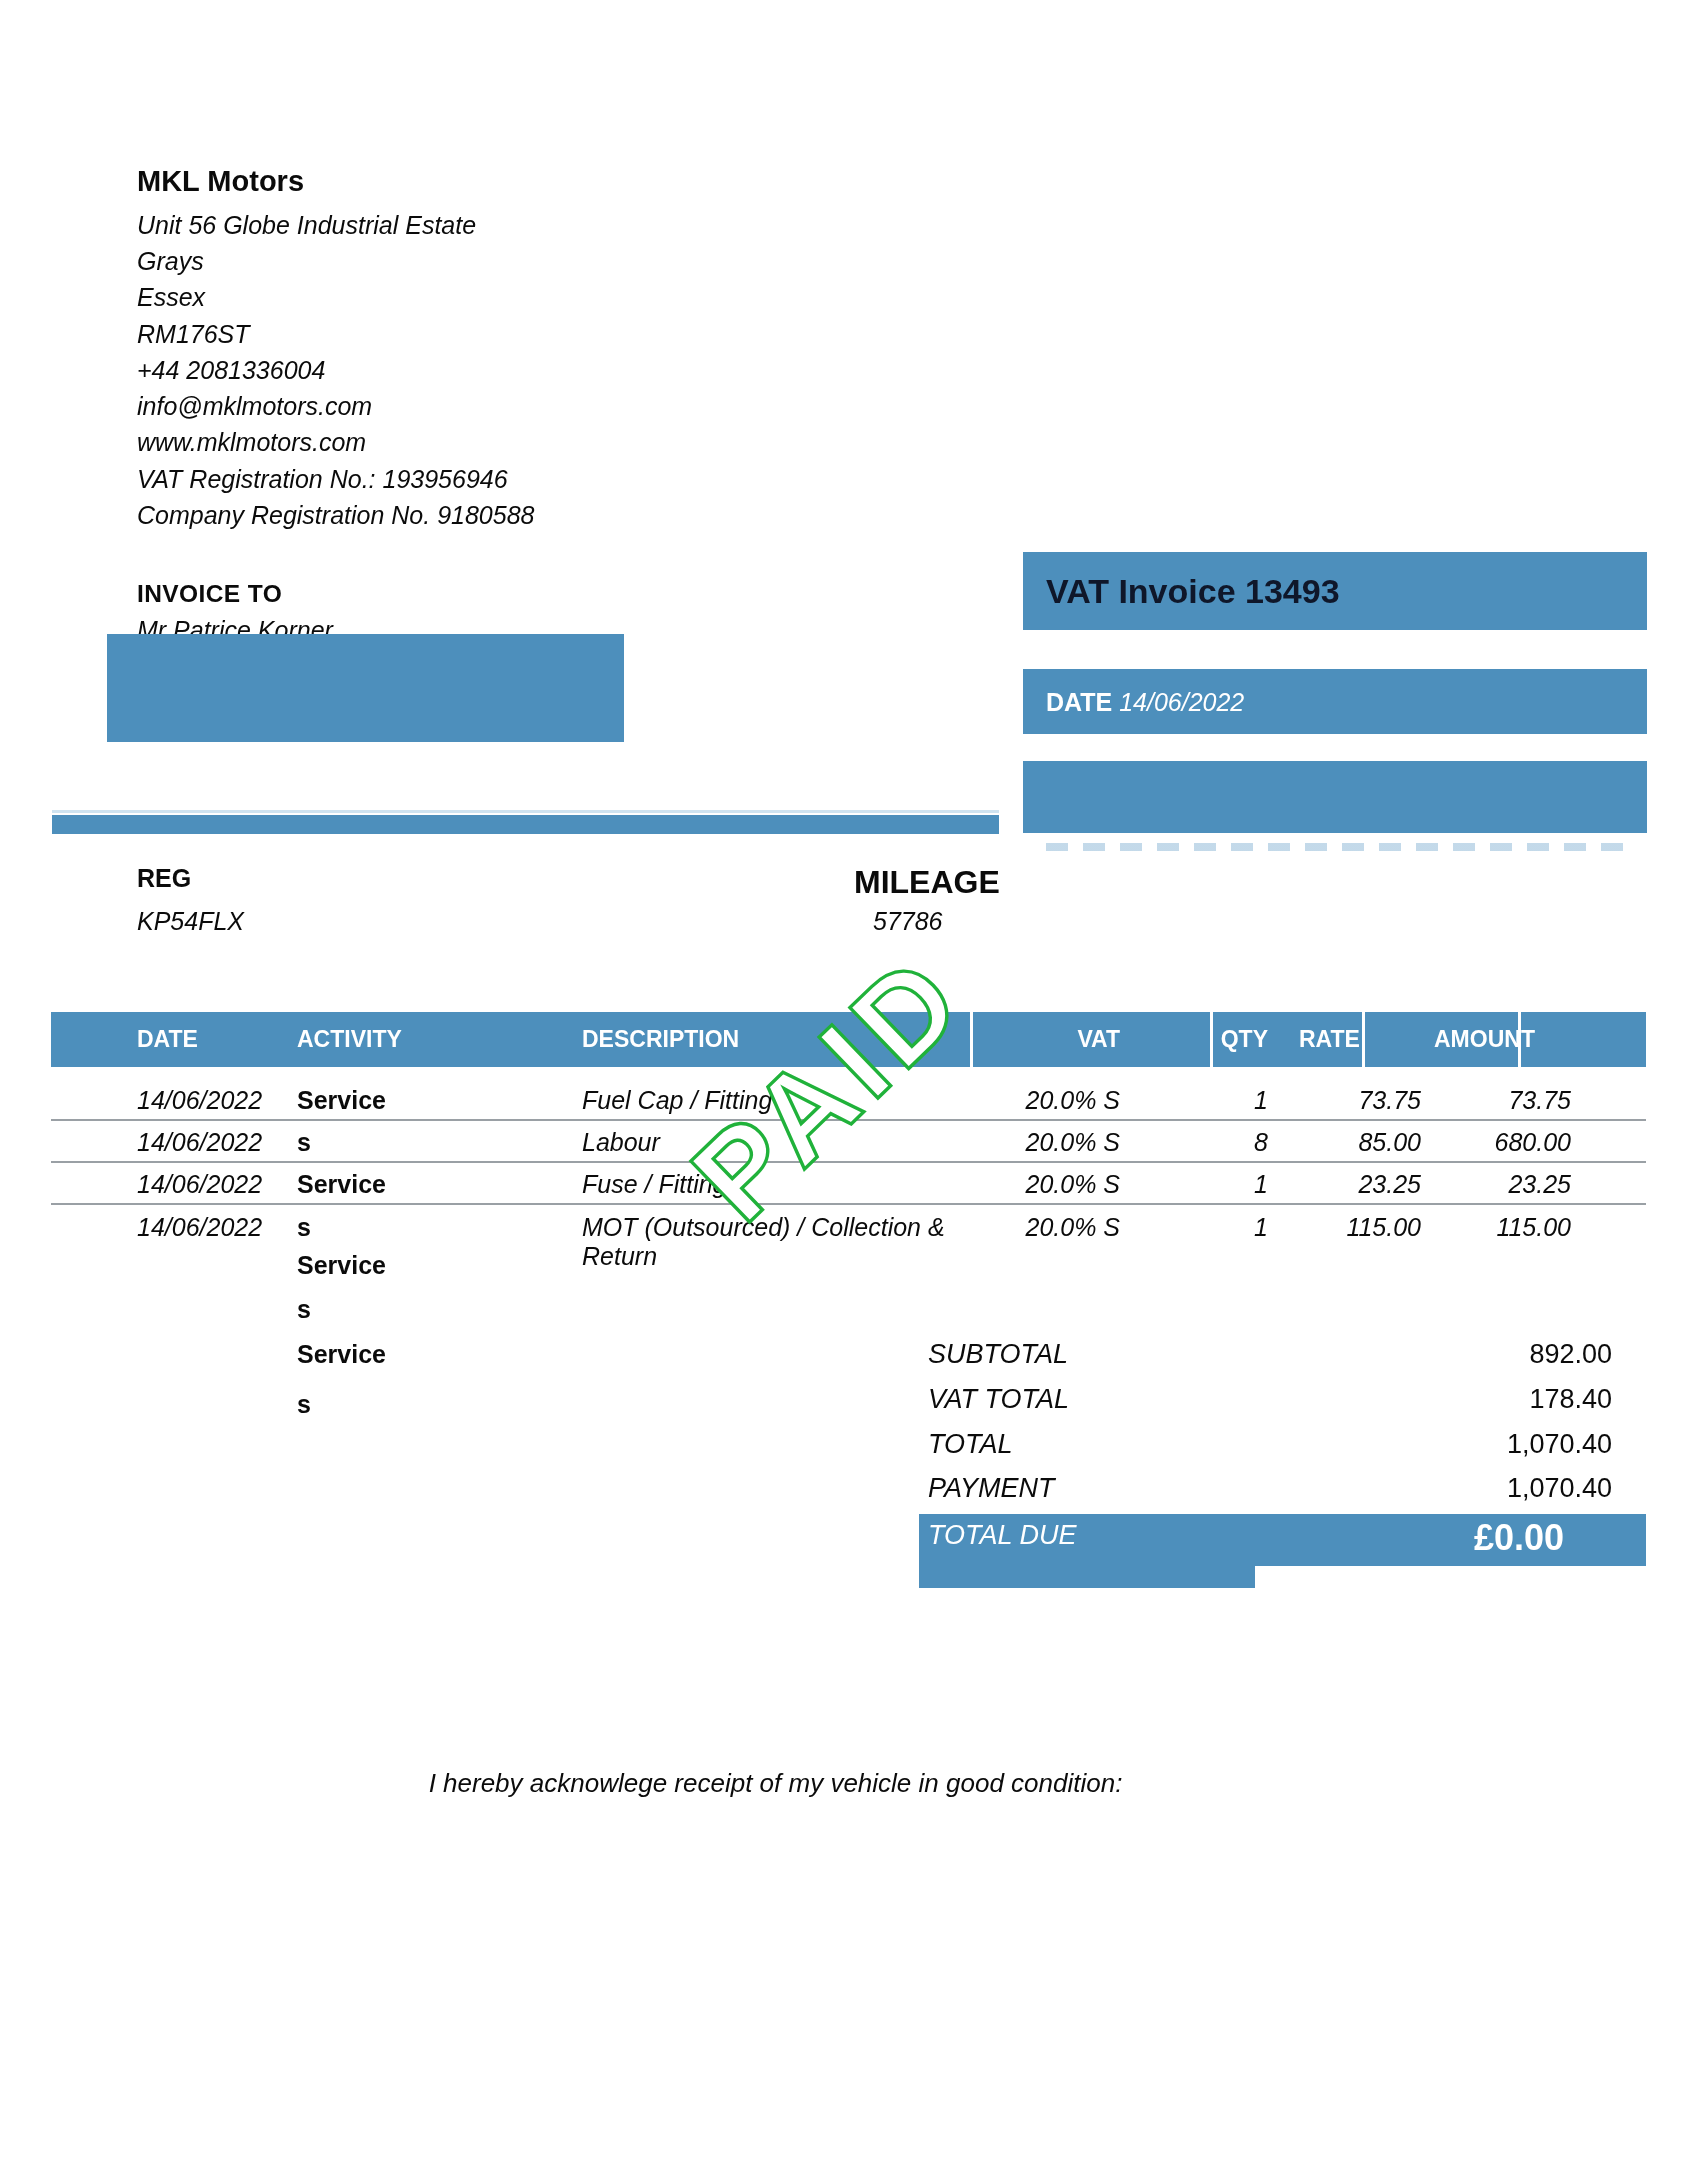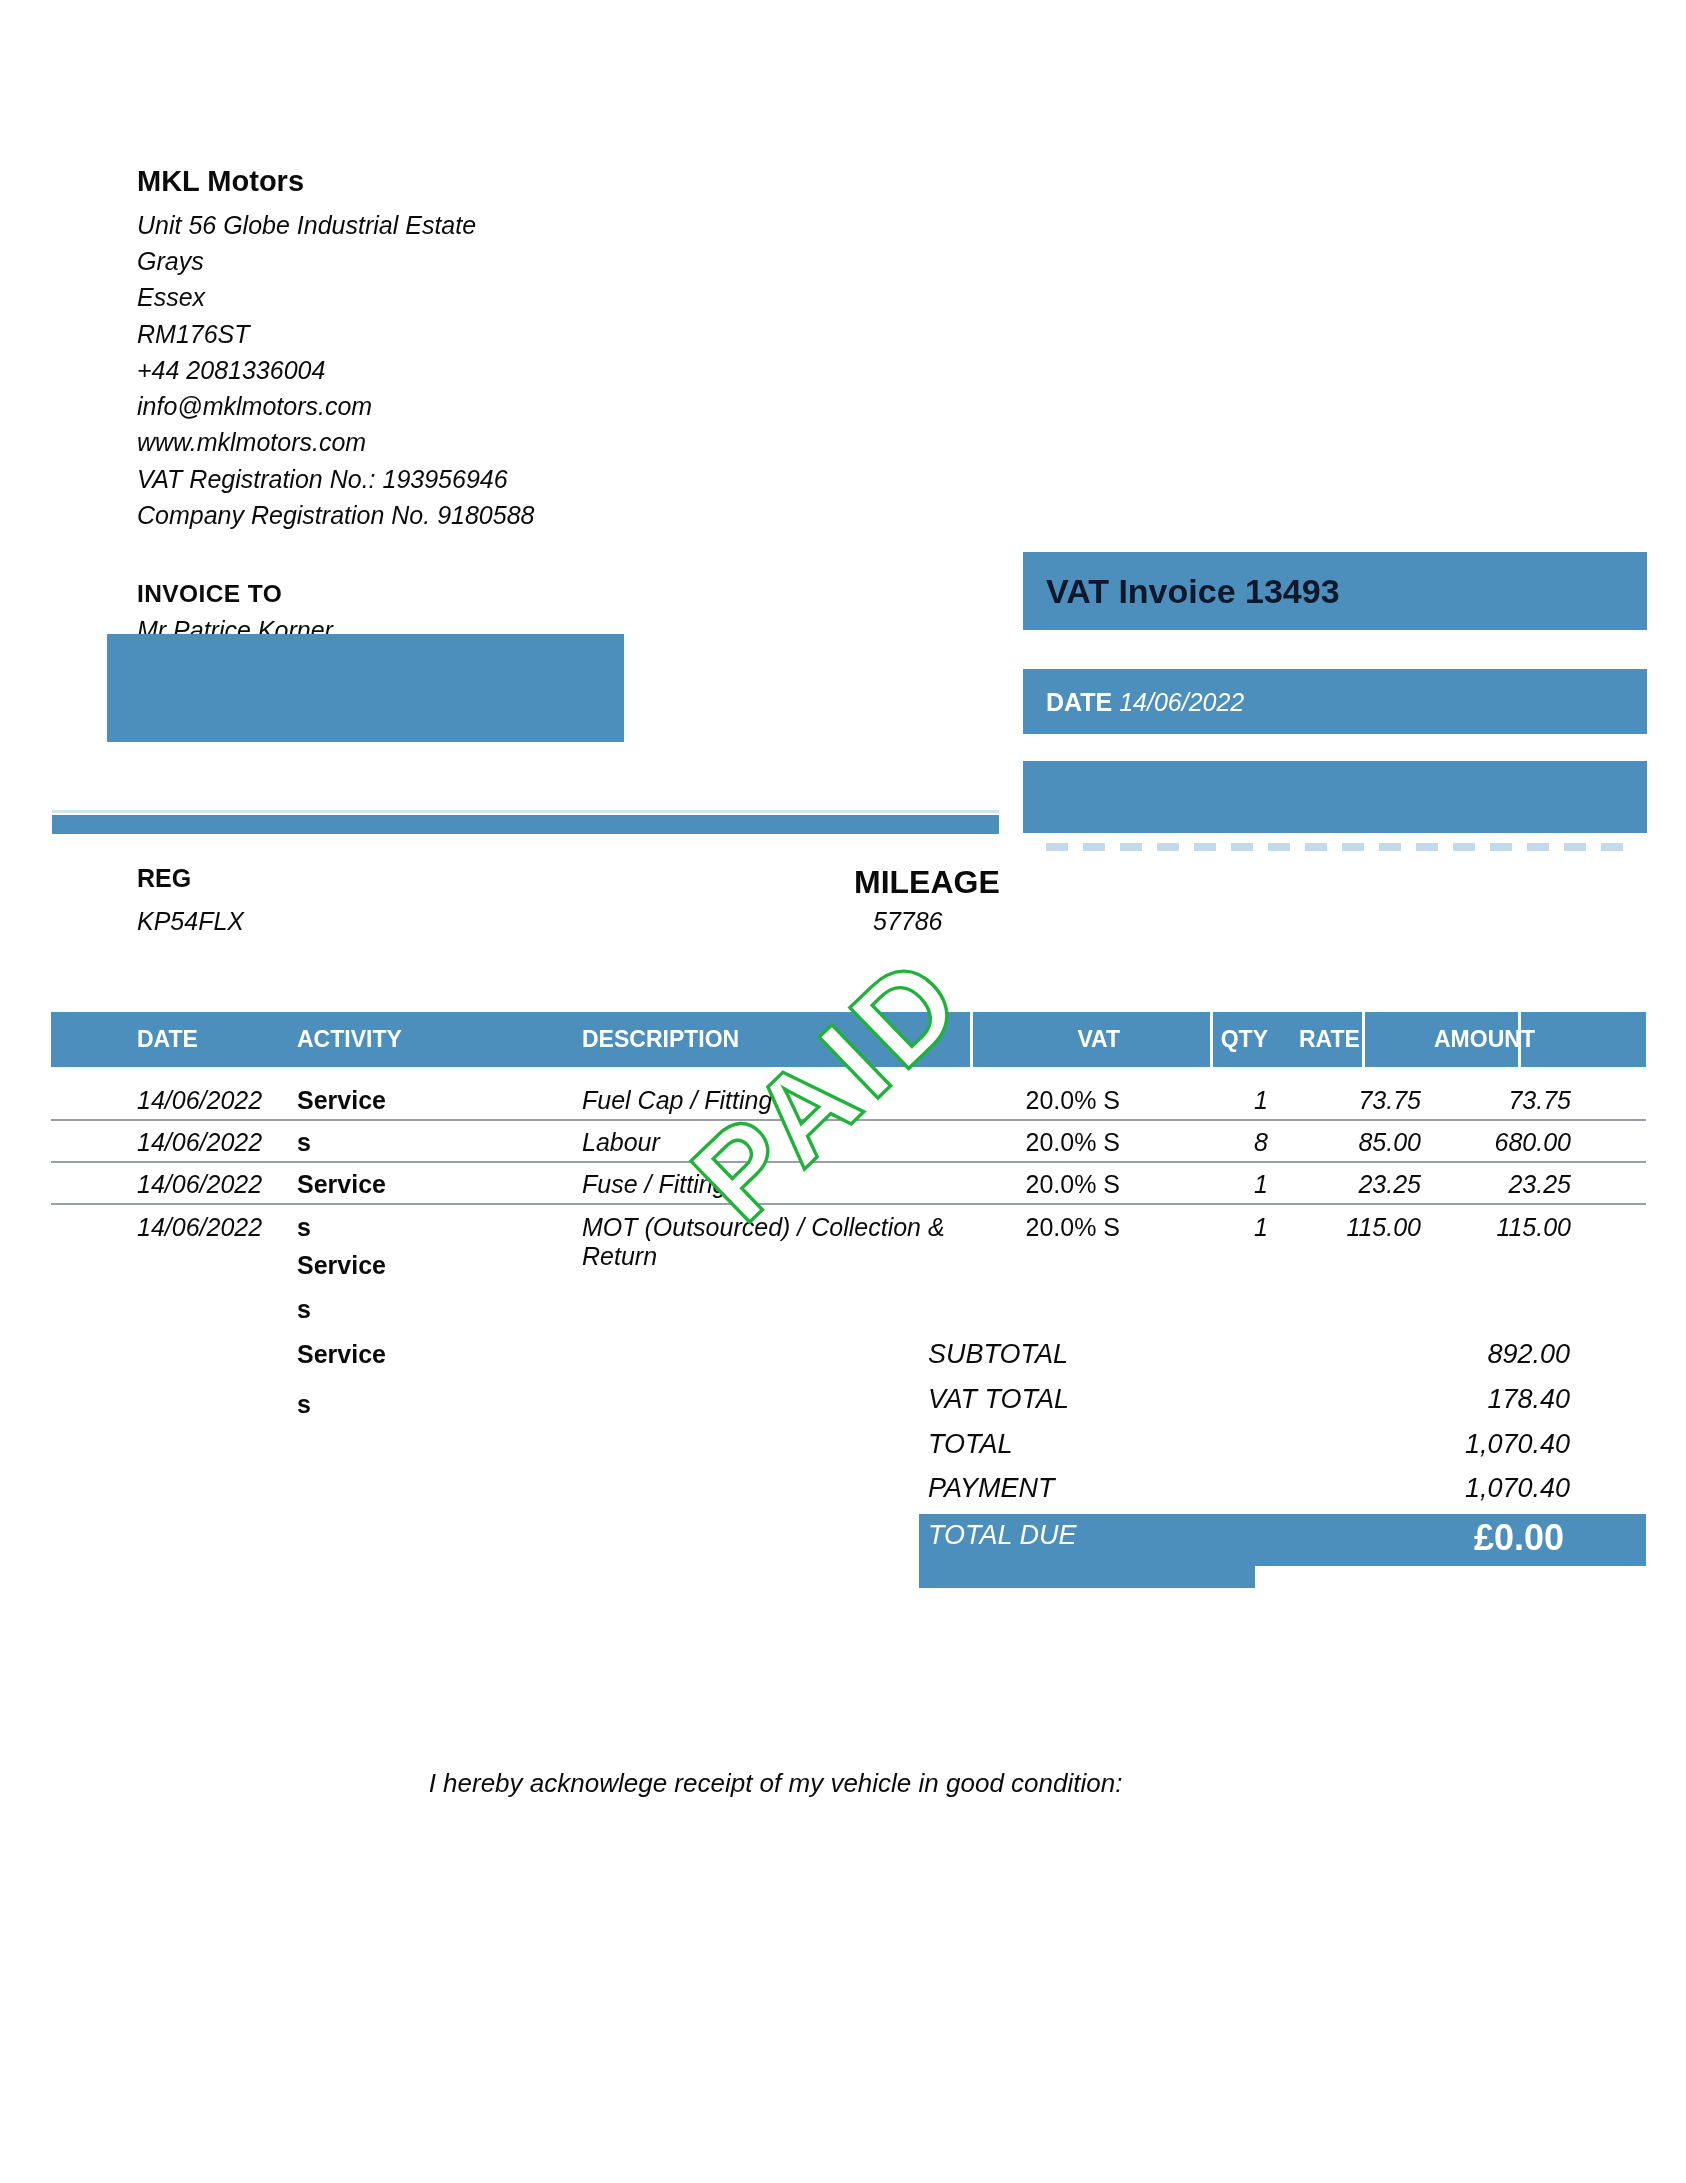--- a/index.html
+++ b/index.html
@@ -45,29 +45,29 @@
   
   .thead{left:51px;top:1012px;width:1595px;height:55px;}
   .hcell{position:absolute;top:1012px;height:55px;line-height:55px;font-size:23px;font-weight:bold;color:#fff;}
   .vsep{position:absolute;top:1012px;height:55px;width:2.5px;background:#ffffff;}
   .rowsep{position:absolute;left:51px;width:1595px;height:1.7px;background:#9aa0a5;}
 
   .cell{position:absolute;font-size:25px;}
   .col-date{left:137px;font-style:italic;}
   .col-act{left:297px;font-weight:bold;}
   .col-desc{left:582px;width:396px;font-style:italic;}
-  .col-vat{left:970px;width:150px;text-align:right;}
+  .col-vat{left:970px;width:150px;text-align:right;font-style:italic;}
   .col-qty{left:1147px;width:121px;text-align:right;font-style:italic;}
   .col-rate{left:1299px;width:122px;text-align:right;font-style:italic;}
   .col-amt{left:1434px;width:137px;text-align:right;font-style:italic;}
   .r1{top:1086px;} .r2{top:1128px;} .r3{top:1170px;} .r4{top:1213px;}
 
   
   .tot-label{left:928px;font-size:27px;font-style:italic;}
-  .tot-val{left:1180px;width:390px;text-align:right;font-size:27px;font-style:italic;}
+  .tot-val{left:1222px;width:390px;text-align:right;font-size:27px;}
   .due-bar{left:919px;top:1514px;width:727px;height:52px;}
   .due-ext{left:919px;top:1566px;width:336px;height:22px;}
   .due-label{left:928px;top:1520px;font-size:27px;font-style:italic;color:#fff;z-index:3;}
   .due-val{left:1227px;top:1517px;width:337px;text-align:right;font-size:36px;font-weight:bold;color:#fff;z-index:3;}
 
   
   .stamp{
     left:614px;top:1024px;width:430px;height:126px;
     text-align:center;line-height:126px;
     transform:rotate(-44deg);

